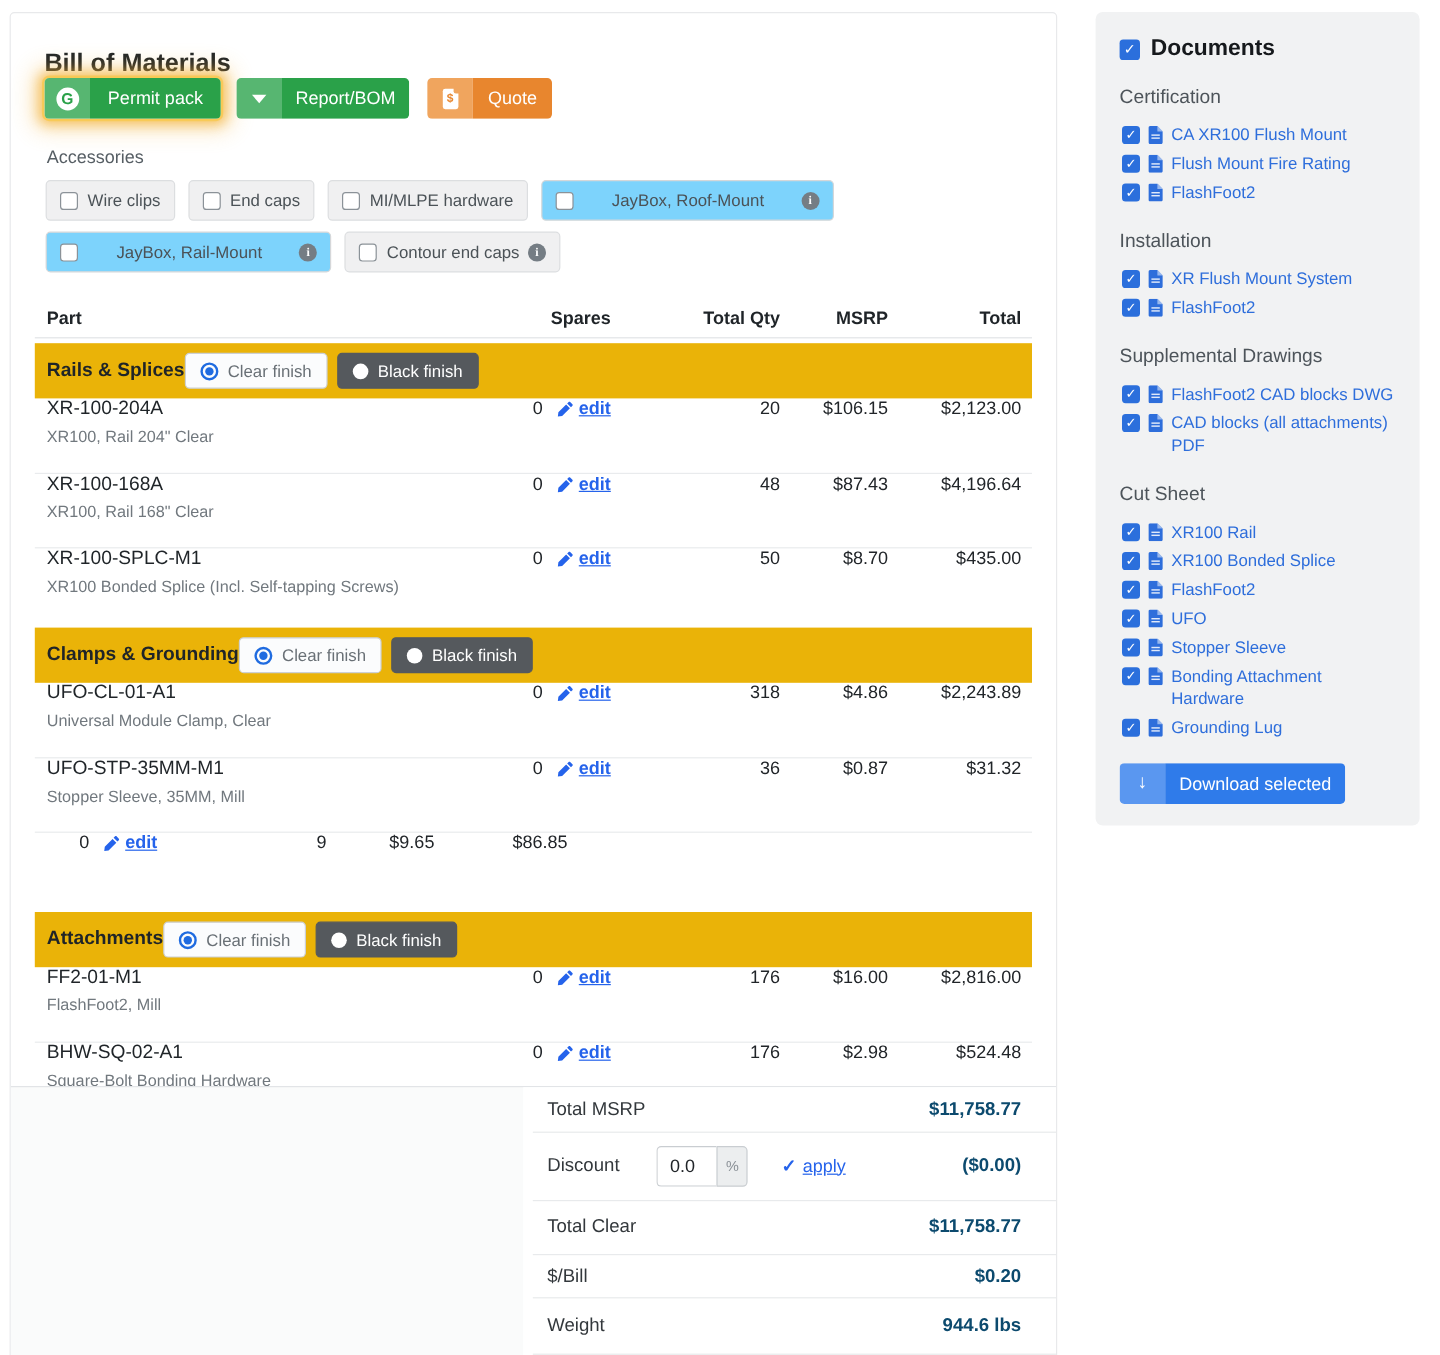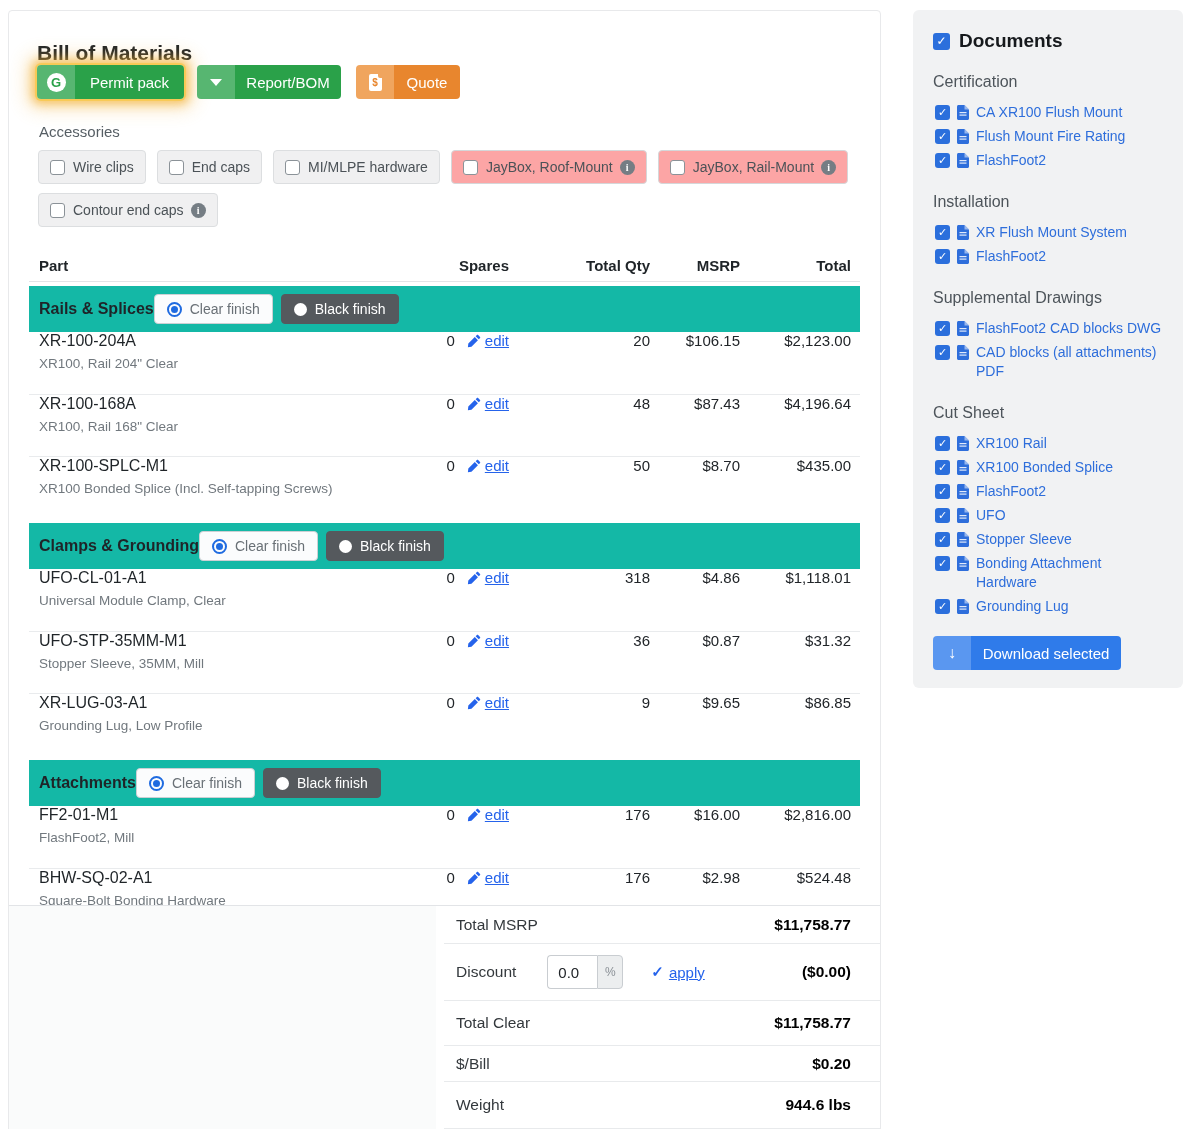--- a/index.html
+++ b/index.html
@@ -21,57 +21,57 @@
 .glow { box-shadow:0 0 0 2px rgba(248,200,75,0.75), 0 0 10px 5px rgba(242,175,50,0.65), 0 0 18px 10px rgba(242,175,50,0.3); }
 .g-ring { width:19px; height:19px; background:#fff; border-radius:50%; color:#2aa149; font-size:13px; font-weight:800; display:flex; align-items:center; justify-content:center; }
 .caret-down { width:0; height:0; border-left:6px solid transparent; border-right:6px solid transparent; border-top:7px solid #fff; }
 .quote-doc { width:13px; height:17px; background:#fff; border-radius:2px; position:relative; display:flex; align-items:center; justify-content:center; }
 .quote-doc:before { content:""; position:absolute; top:-1px; right:-1px; width:5px; height:5px; background:#f0a55e; border-bottom-left-radius:2px; }
 .quote-doc span { color:#e8862e; font-size:10px; font-weight:700; }
 
 .acc-label { padding:24px 28px 0 30px; font-size:15px; color:#565e64; }
 .chips { padding:10px 22px 0 29px; display:flex; flex-wrap:wrap; column-gap:11px; row-gap:9px; }
 .chip { display:inline-flex; align-items:center; height:34px; padding:0 11px; background:#f0f0f1; border:1px solid #dcdee0; border-radius:4px; font-size:14px; color:#4b5257; white-space:nowrap; }
-.chip.dark { background:#fca5a5; border-color:#d5d7d9; }
+.chip.dark { background:#7dd3fc; border-color:#d5d7d9;gap:24px; }
 .chip .cbx { width:15px; height:15px; border:1.5px solid #8b9298; border-radius:3px; background:#fff; margin-right:8px; }
 .chip .info { width:15px; height:15px; background:#757d84; border-radius:50%; color:#fff; font-size:10px; font-weight:700; display:flex; align-items:center; justify-content:center; margin-left:7px; font-family:"Liberation Serif", serif; }
 
 .table-wrap { margin:23px 20px 0 20px; }
 .thead { display:flex; align-items:center; height:32px; border-bottom:1px solid #e2e4e7; font-size:15px; font-weight:700; color:#1f2428; }
 .col-part { flex:1; padding:0 10px; }
 .col-spares { width:112px; padding:0 10px; text-align:right; }
 .col-qty { width:141px; padding:0 10px; text-align:right; }
 .col-msrp { width:90px; padding:0 10px; text-align:right; }
 .col-total { width:110px; padding:0 9px 0 10px; text-align:right; }
 
-.band { display:flex; align-items:center; height:46px; background:#14b8a6; margin-top:4px; padding:0 10px; }
+.band { display:flex; align-items:center; height:46px; background:#eab308; margin-top:4px; padding:0 10px; }
 .band.gap { margin-top:5px; }
 .band-name { font-size:16px; font-weight:700; color:#1f2428; }
 .finish-group { display:flex; gap:8px; }
 .finish { display:inline-flex; align-items:center; height:30px; padding:0 12px; border-radius:4px; font-size:14px; }
 .finish.clear { background:#fbfcfd; border:1px solid #ccd0d4; color:#697076; }
 .finish.black { background:#55595d; color:#fff; border:1px solid #55595d; }
 .radio-sel { width:15px; height:15px; border:2px solid #1f6be0; border-radius:50%; margin-right:8px; position:relative; }
 .radio-sel:after { content:""; position:absolute; left:2px; top:2px; width:7px; height:7px; background:#1f6be0; border-radius:50%; }
 .radio-white { width:13px; height:13px; background:#fff; border-radius:50%; margin-right:8px; }
 
 .prow { display:flex; align-items:flex-start; height:62px; }
 .prow + .prow { border-top:1px solid #e9ebed; }
 .pn { font-size:16px; color:#1f2428; margin-bottom:6px; }
 .pd { font-size:13.5px; color:#71787e; }
 .spares-cell { display:flex; align-items:center; justify-content:flex-end; gap:12px; font-size:15px; }
 .edit-link { color:#2563eb; font-size:15px; display:inline-flex; align-items:center; gap:4px; text-decoration:none; }
-.edit-link .etxt { text-decoration:underline; }
+.edit-link .etxt { text-decoration:underline;font-weight:bold; }
 .num { font-size:15px; color:#212529; }
 
 .bom-footer { position:absolute; left:0; right:0; top:894px; bottom:-10px; display:flex; border-top:1px solid #e2e4e7; background:#fafbfb; }
 .summary { margin-left:427px; width:444px; background:#fff; }
 .srow { display:flex; align-items:center; height:38px; margin-left:8px; padding:0 29px 0 12px; border-bottom:1px solid #e8eaec; }
 .srow .slabel { font-size:15.5px; color:#33383c; }
-.srow .sval { margin-left:auto; font-size:15.5px; font-weight:700; color:#000000; }
+.srow .sval { margin-left:auto; font-size:15.5px; font-weight:700; color:#0c4a6e; }
 .srow.discount { height:57px; }
 .srow.r3 { height:45px; }
 .srow.r4 { height:36px; }
 .srow.r5 { height:47px; }
 .disc-box { display:flex; margin-left:31px; height:34px; }
 .disc-input { width:50px; border:1px solid #c9cdd1; border-right:none; border-radius:4px 0 0 4px; font-size:15px; padding:0 10px; font-family:Liberation Sans, sans-serif; color:#212529; }
 .disc-pct { width:26px; background:#eceeef; border:1px solid #c9cdd1; border-radius:0 4px 4px 0; display:flex; align-items:center; justify-content:center; font-size:12px; color:#8a9096; }
 .apply-link { margin-left:28px; display:inline-flex; align-items:center; gap:5px; color:#2563eb; font-size:15px; }
 .apply-link .txt { text-decoration:underline; }
 .check-blue { color:#2563eb; font-size:15px; font-weight:700; }
@@ -257,21 +257,21 @@
               <a class="edit-link">
                 <svg width="14" height="14" viewBox="0 0 16 16">
                   <path fill="#2563eb" d="M11.3 1.1c.4-.4 1-.4 1.4 0l2.2 2.2c.4.4.4 1 0 1.4l-1.4 1.4-3.6-3.6 1.4-1.4zM8.9 3.5l3.6 3.6-7.4 7.4-4.1.5.5-4.1 7.4-7.4z"></path>
                 </svg>
                 <span class="etxt">edit</span>
               </a>
             </span>
           </div>
           <div class="col-qty num">318</div>
           <div class="col-msrp num">$4.86</div>
-          <div class="col-total num">$1,118.01</div>
+          <div class="col-total num">$2,243.89</div>
         </div>
         <div class="prow">
           <div class="col-part">
             <div class="pn">UFO-STP-35MM-M1</div>
             <div class="pd">Stopper Sleeve, 35MM, Mill</div>
           </div>
           <div class="col-spares">
             <span class="spares-cell">
               <span class="num">0</span>
               <a class="edit-link">
@@ -280,24 +280,20 @@
                 </svg>
                 <span class="etxt">edit</span>
               </a>
             </span>
           </div>
           <div class="col-qty num">36</div>
           <div class="col-msrp num">$0.87</div>
           <div class="col-total num">$31.32</div>
         </div>
         <div class="prow">
-          <div class="col-part">
-            <div class="pn">XR-LUG-03-A1</div>
-            <div class="pd">Grounding Lug, Low Profile</div>
-          </div>
           <div class="col-spares">
             <span class="spares-cell">
               <span class="num">0</span>
               <a class="edit-link">
                 <svg width="14" height="14" viewBox="0 0 16 16">
                   <path fill="#2563eb" d="M11.3 1.1c.4-.4 1-.4 1.4 0l2.2 2.2c.4.4.4 1 0 1.4l-1.4 1.4-3.6-3.6 1.4-1.4zM8.9 3.5l3.6 3.6-7.4 7.4-4.1.5.5-4.1 7.4-7.4z"></path>
                 </svg>
                 <span class="etxt">edit</span>
               </a>
             </span>

